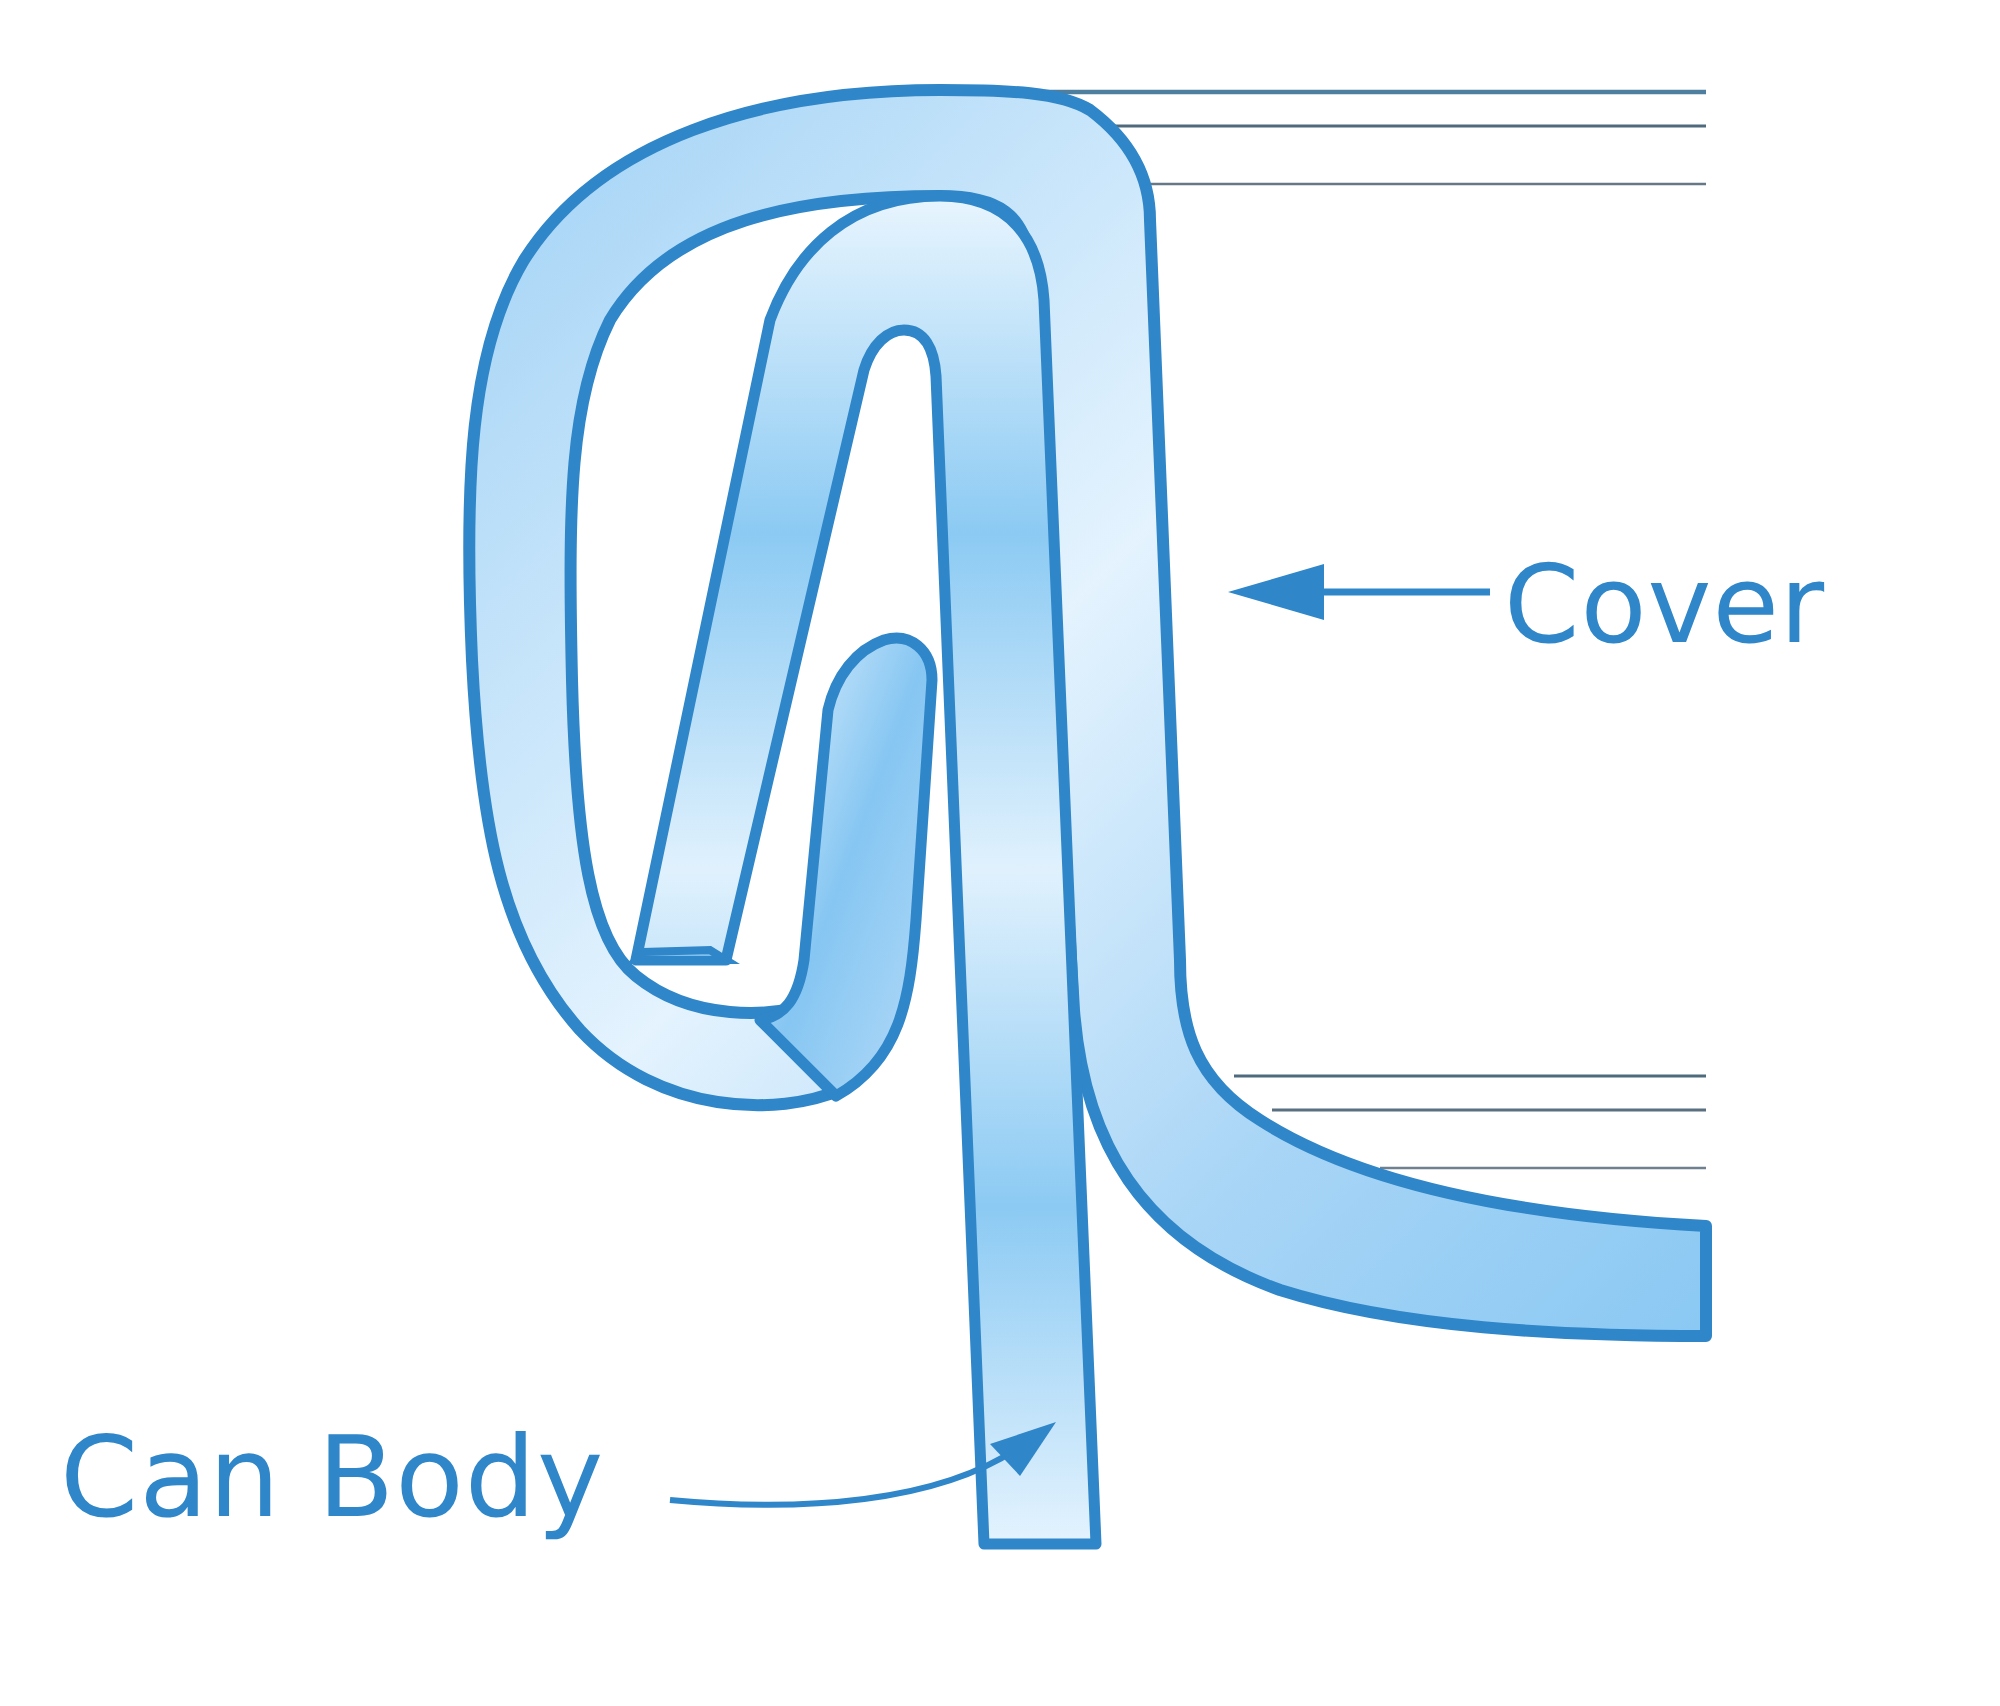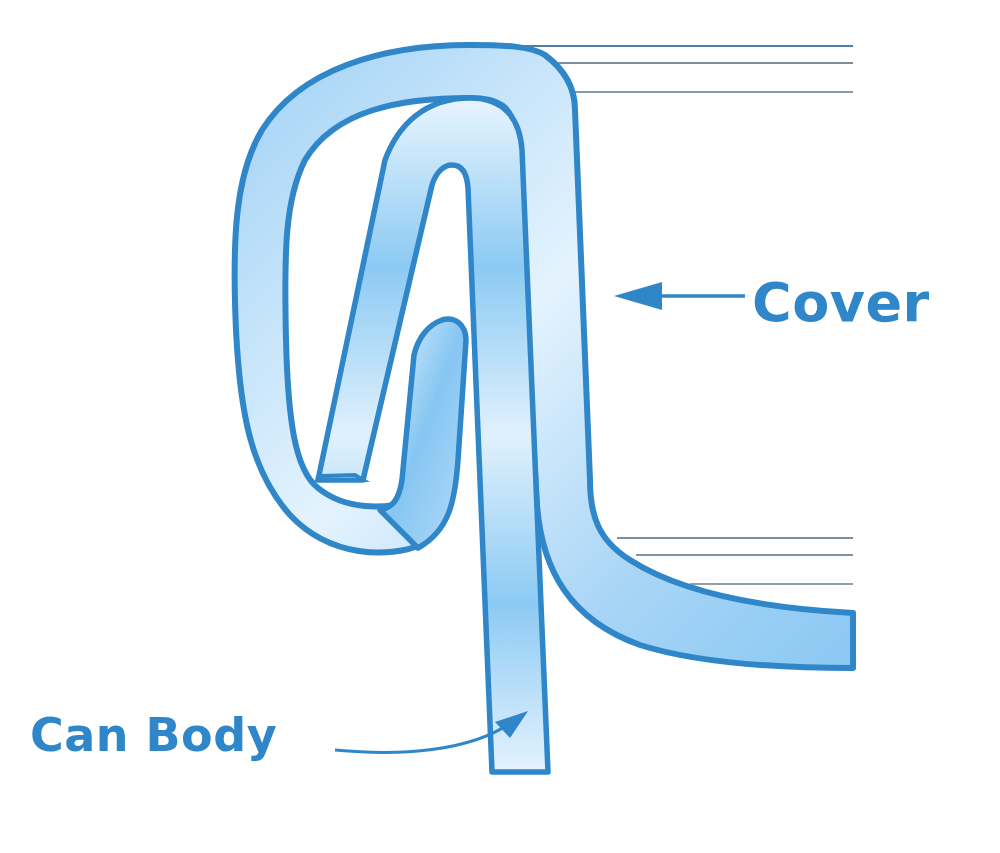--- a/index.html
+++ b/index.html
@@ -18,34 +18,34 @@
       position: absolute;
       left: 0;
       top: 0;
       width: 1000px;
       height: 853px;
     }
     .label {
       position: absolute;
       color: #2f86c8;
       font-family: "DejaVu Sans", "Liberation Sans", sans-serif;
-      font-weight: bold;
+      font-weight: normal;
       letter-spacing: 0.5px;
       white-space: nowrap;
       line-height: 1;
     }
     .label-cover {
       left: 752px;
       top: 276px;
       font-size: 54px;
     }
     .label-can-body {
       left: 30px;
       top: 712px;
-      font-size: 46px;
+      font-size: 56px;
       text-align: right;
     }
   </style>
 </head>
 <body>
 
 <svg class="canvas" viewBox="0 0 1000 853" xmlns="http://www.w3.org/2000/svg">
   <defs>
     <linearGradient id="gCover" x1="0" y1="0" x2="1" y2="1">
       <stop offset="0" stop-color="#9fd1f5"></stop>

